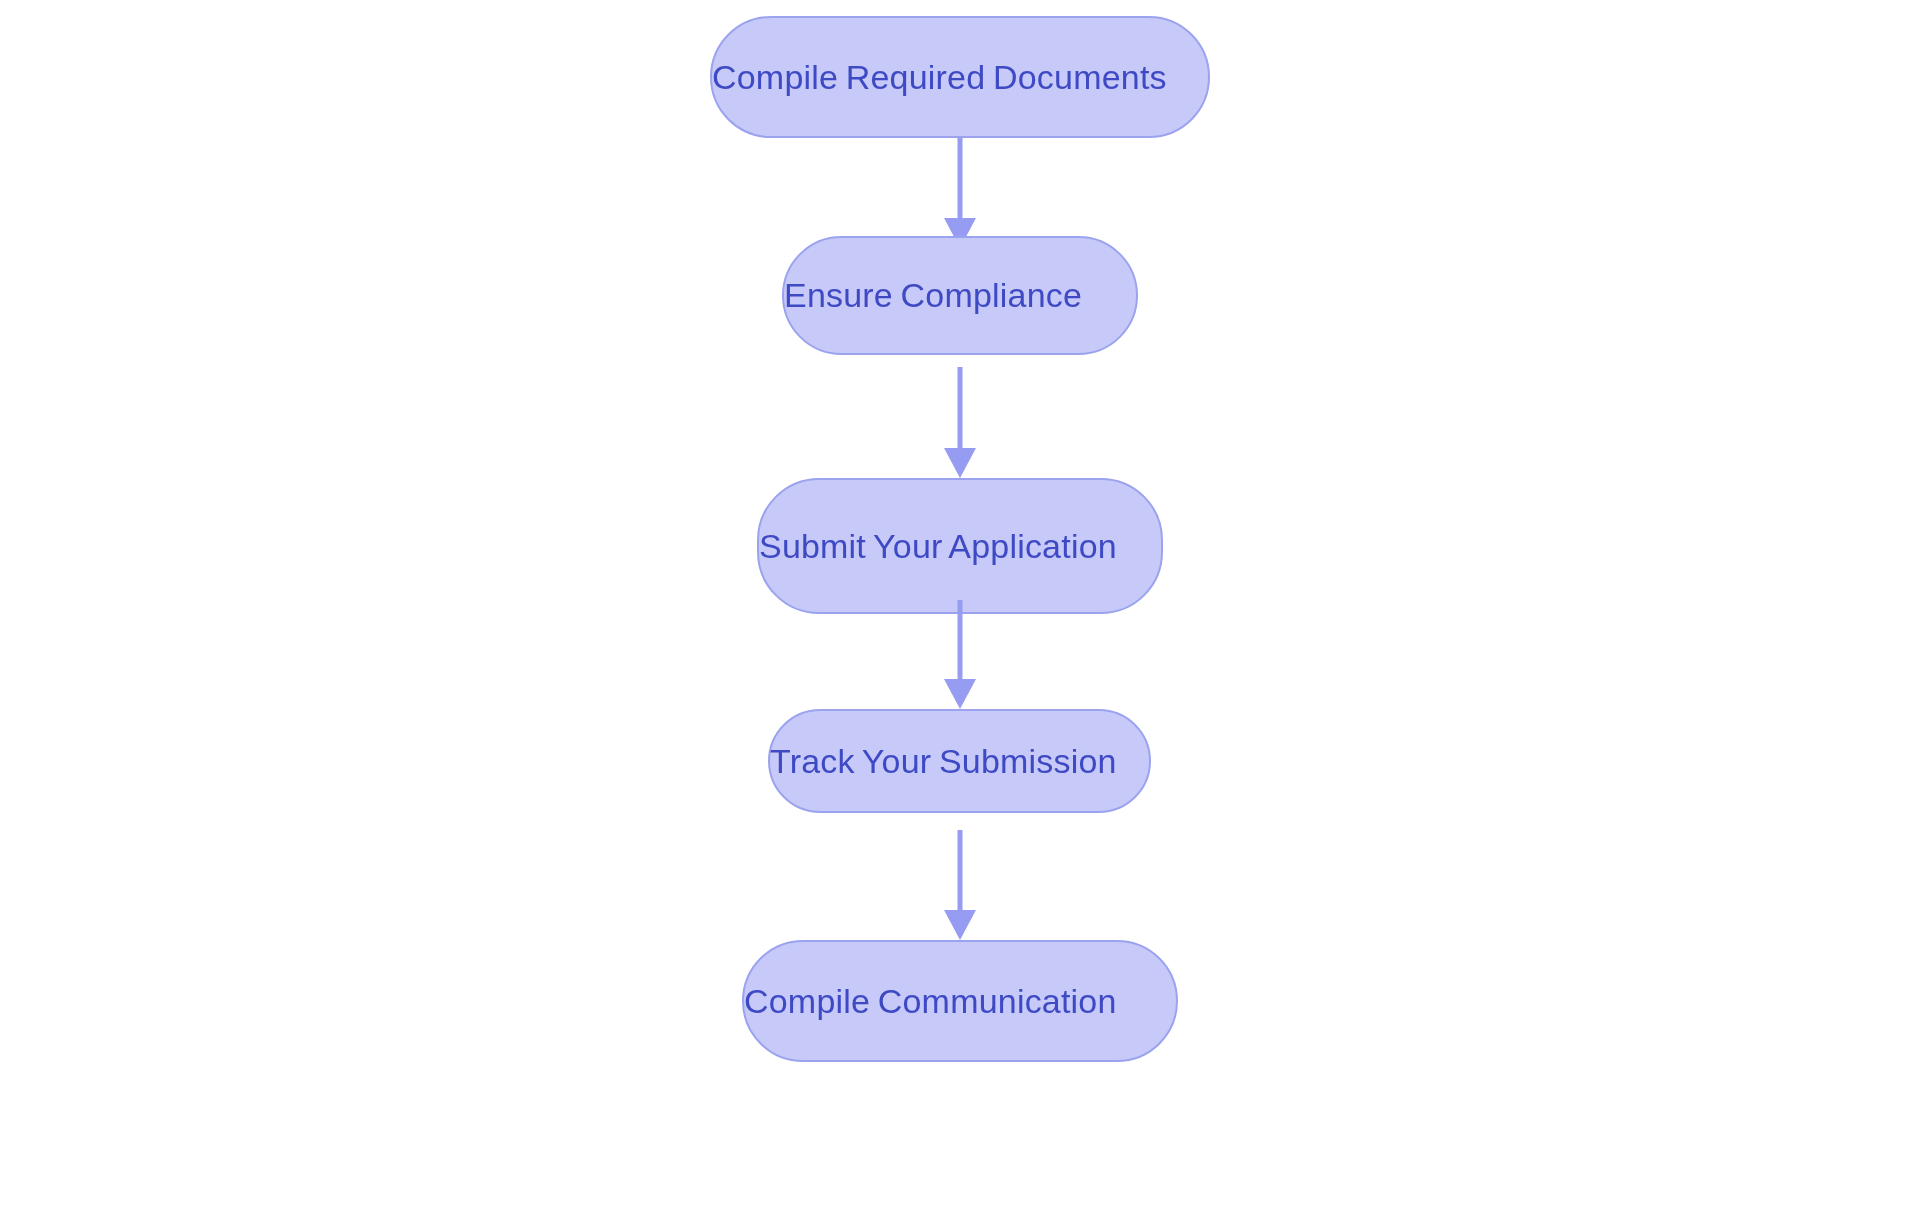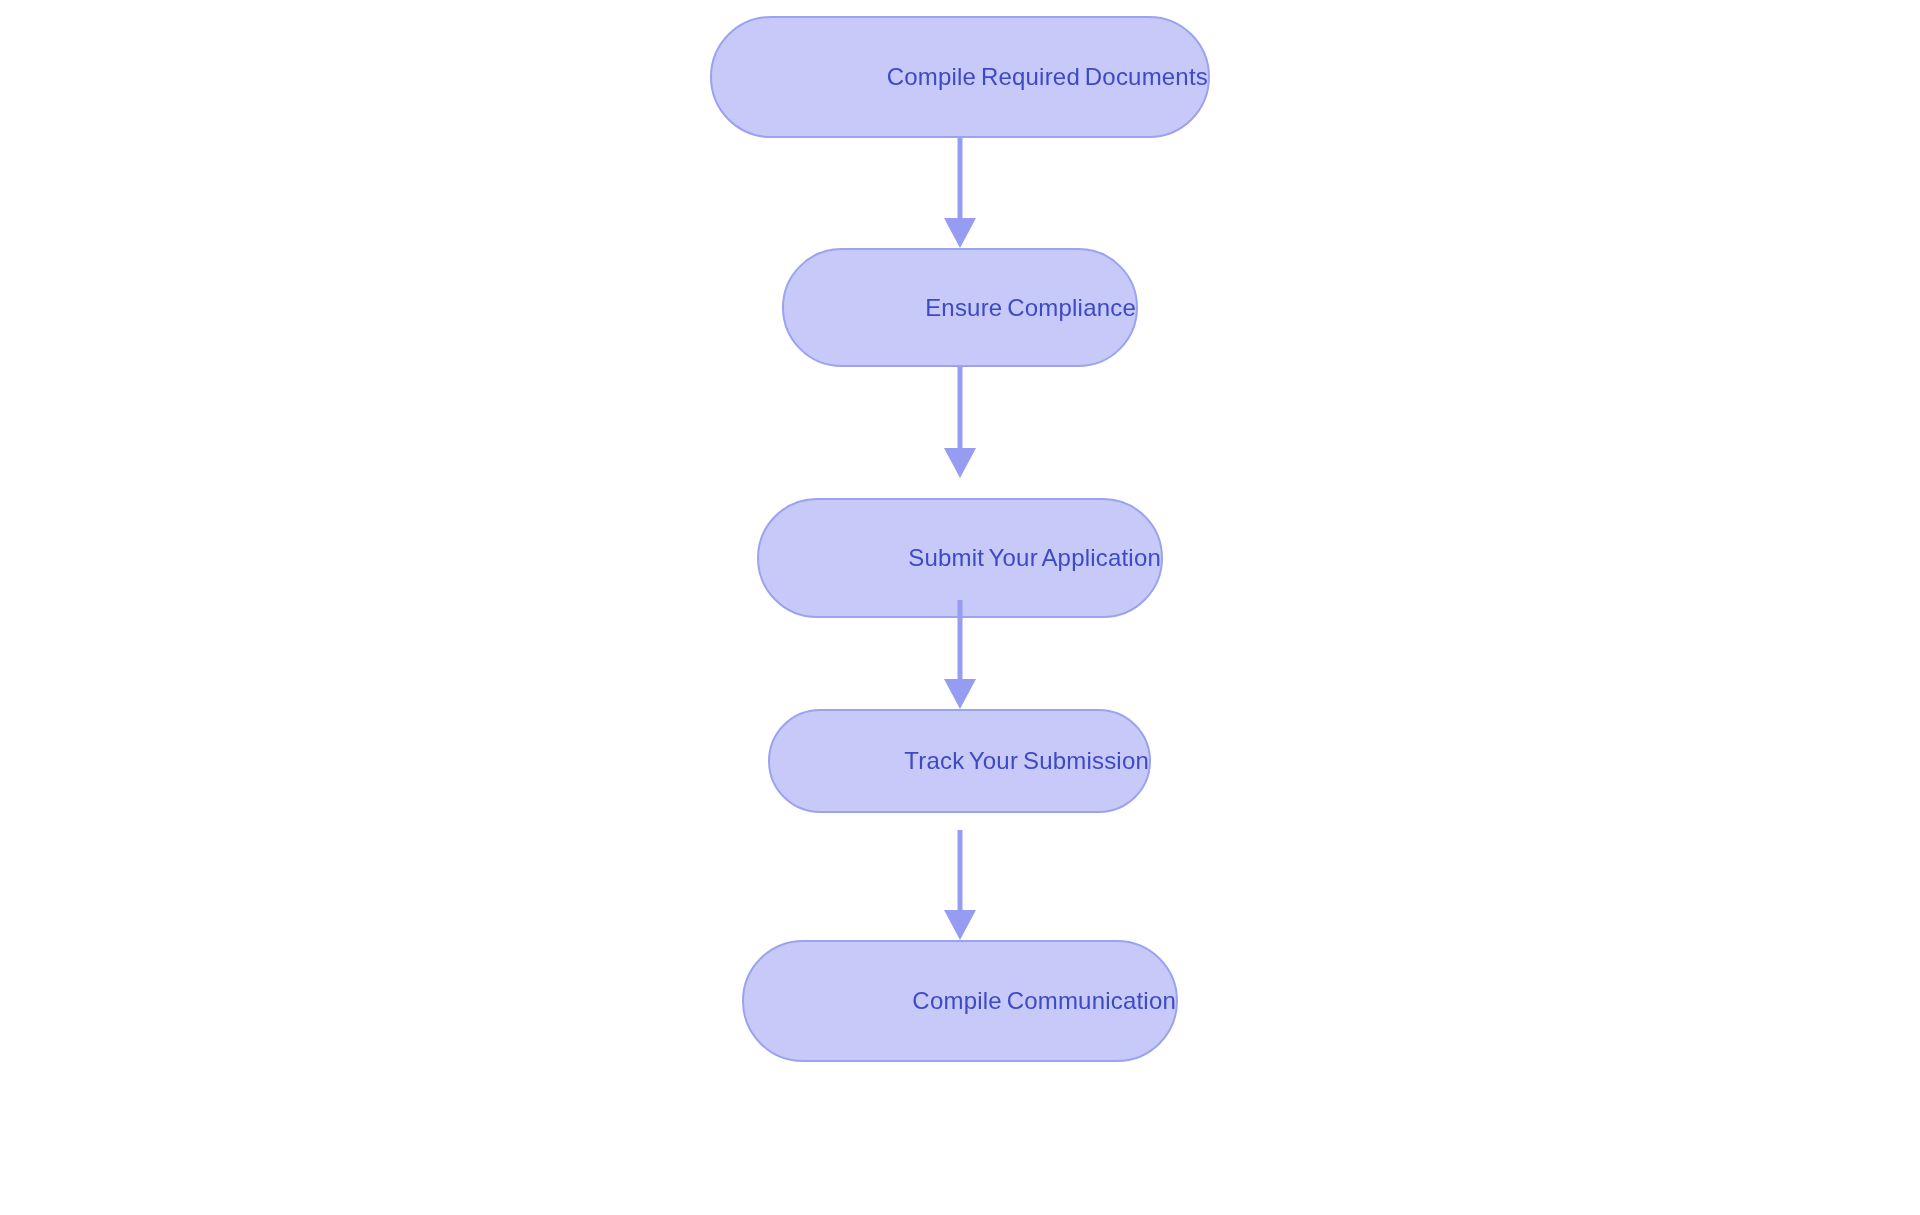--- a/index.html
+++ b/index.html
@@ -13,30 +13,30 @@
   .canvas { position: absolute; inset: 0; }
 
   
   .node {
     position: absolute;
     border-radius: 62px;
     background: var(--node-fill, #c7c9f8);
     border: 2px solid var(--node-border, #9ba3ef);
     display: flex;
     align-items: center;
-    justify-content: flex-end;
+    justify-content: flex-start;
     color: var(--node-text, #3e49c4);
-    font-size: 24px;
+    font-size: 34px;
     letter-spacing: 0.2px;
     word-spacing: -2px;
     white-space: nowrap;
   }
   .node-1 { left: 710px; top: 16px;  width: 500px; height: 122px; }
-  .node-2 { left: 782px; top: 248px; width: 356px; height: 119px; }
-  .node-3 { left: 757px; top: 498px; width: 406px; height: 120px; }
+  .node-2 { left: 782px; top: 236px; width: 356px; height: 119px; }
+  .node-3 { left: 757px; top: 478px; width: 406px; height: 136px; }
   .node-4 { left: 768px; top: 709px; width: 383px; height: 104px; }
   .node-5 { left: 742px; top: 940px; width: 436px; height: 122px; }
 
   
   .arrow { position: absolute; width: 32px; left: 944px; }
   .arrow-1 { top: 138px; height: 110px; }
   .arrow-2 { top: 367px; height: 111px; }
   .arrow-3 { top: 600px; height: 109px; }
   .arrow-4 { top: 830px; height: 110px; }
   .arrow .shaft {

